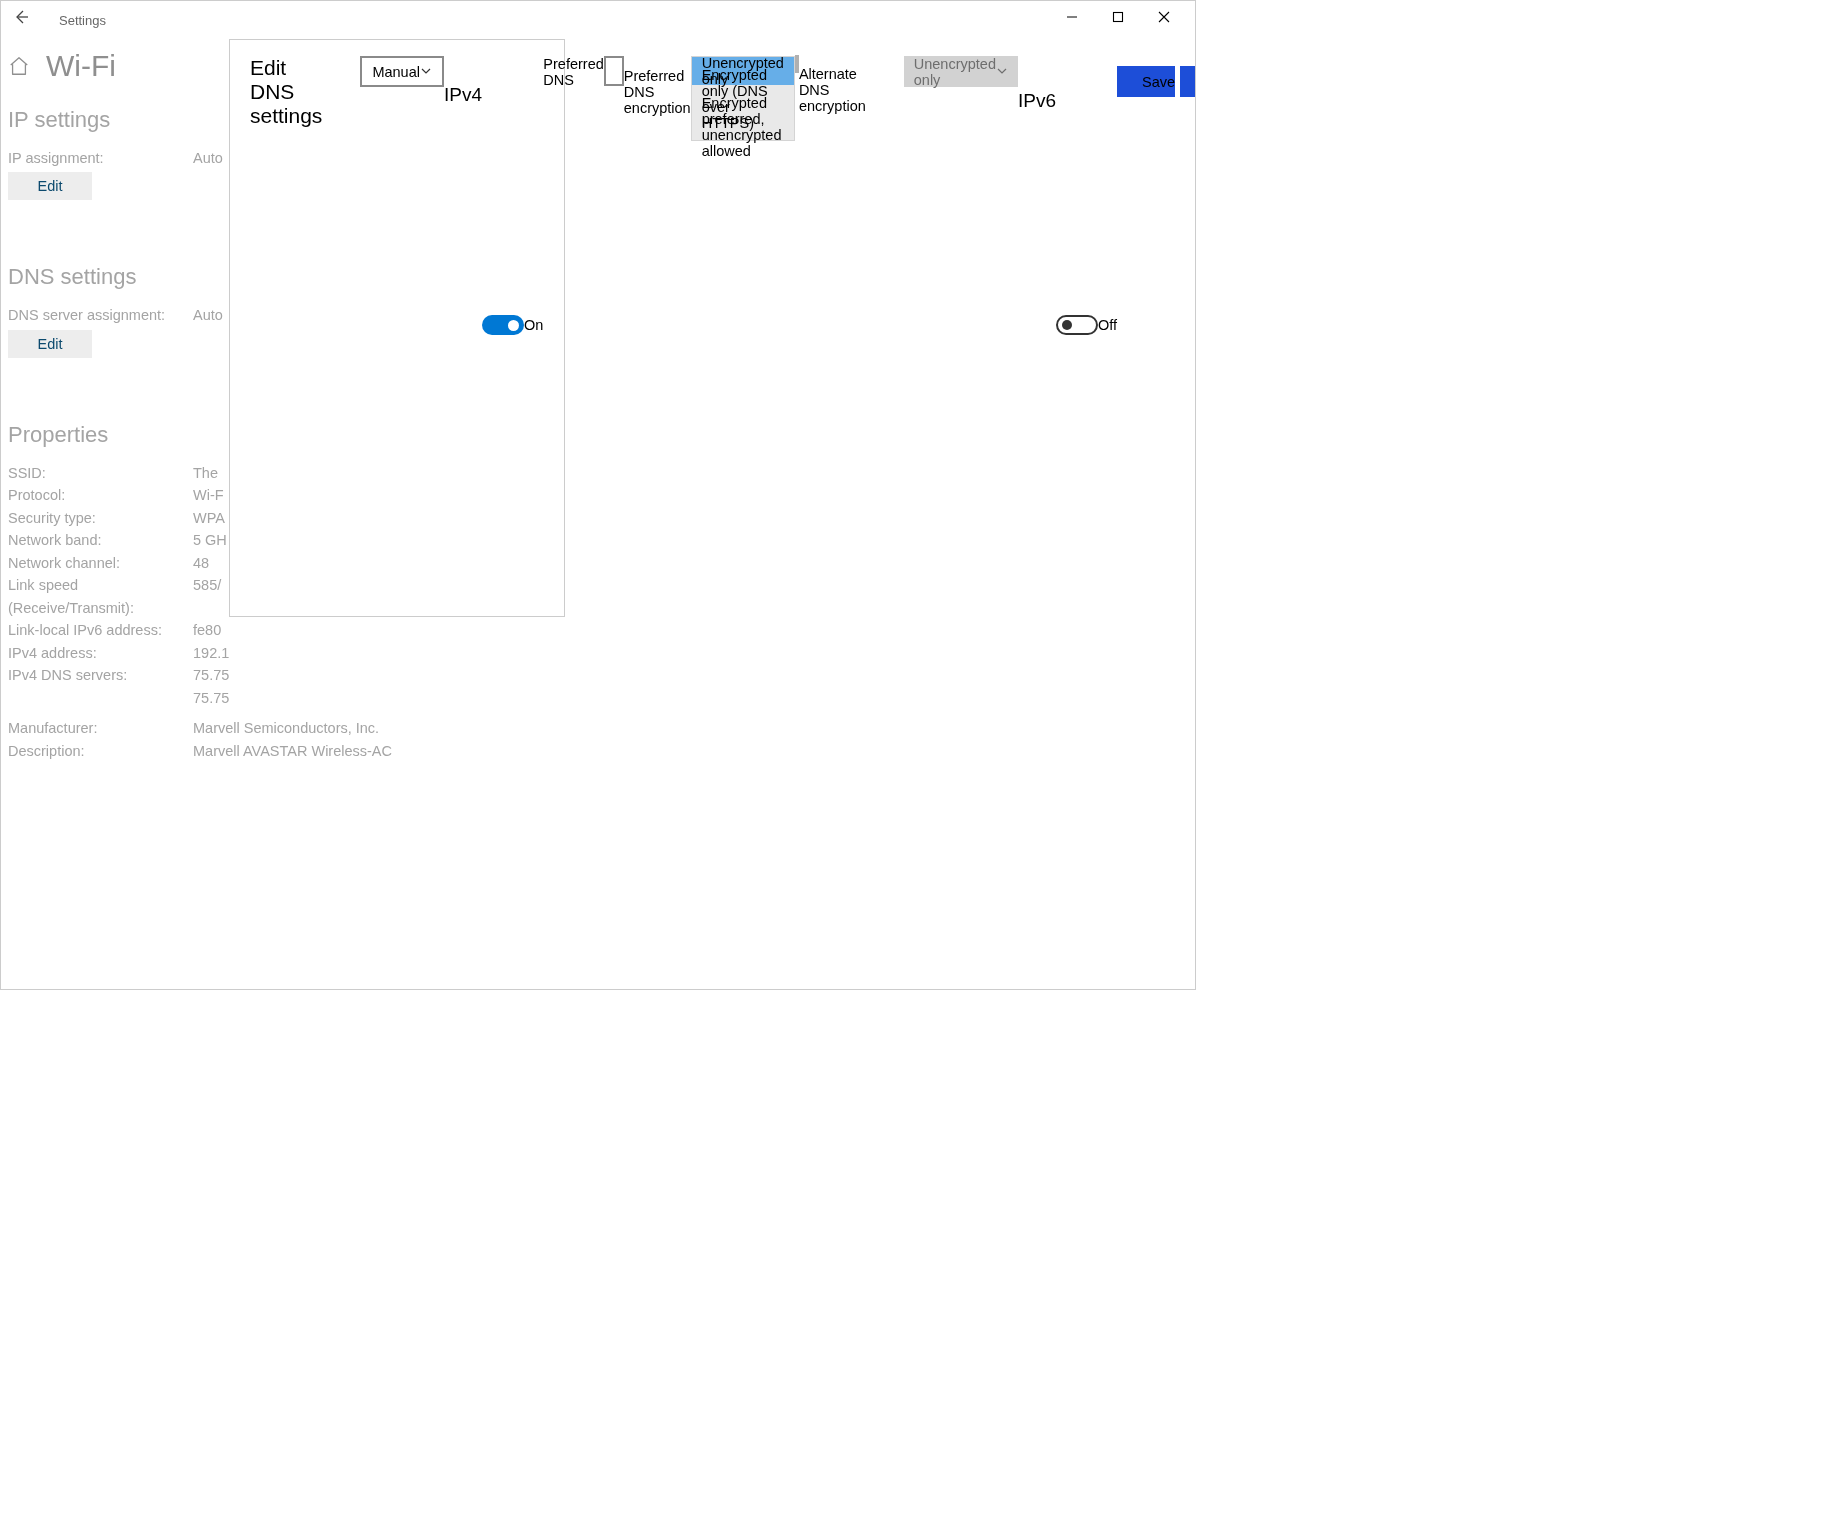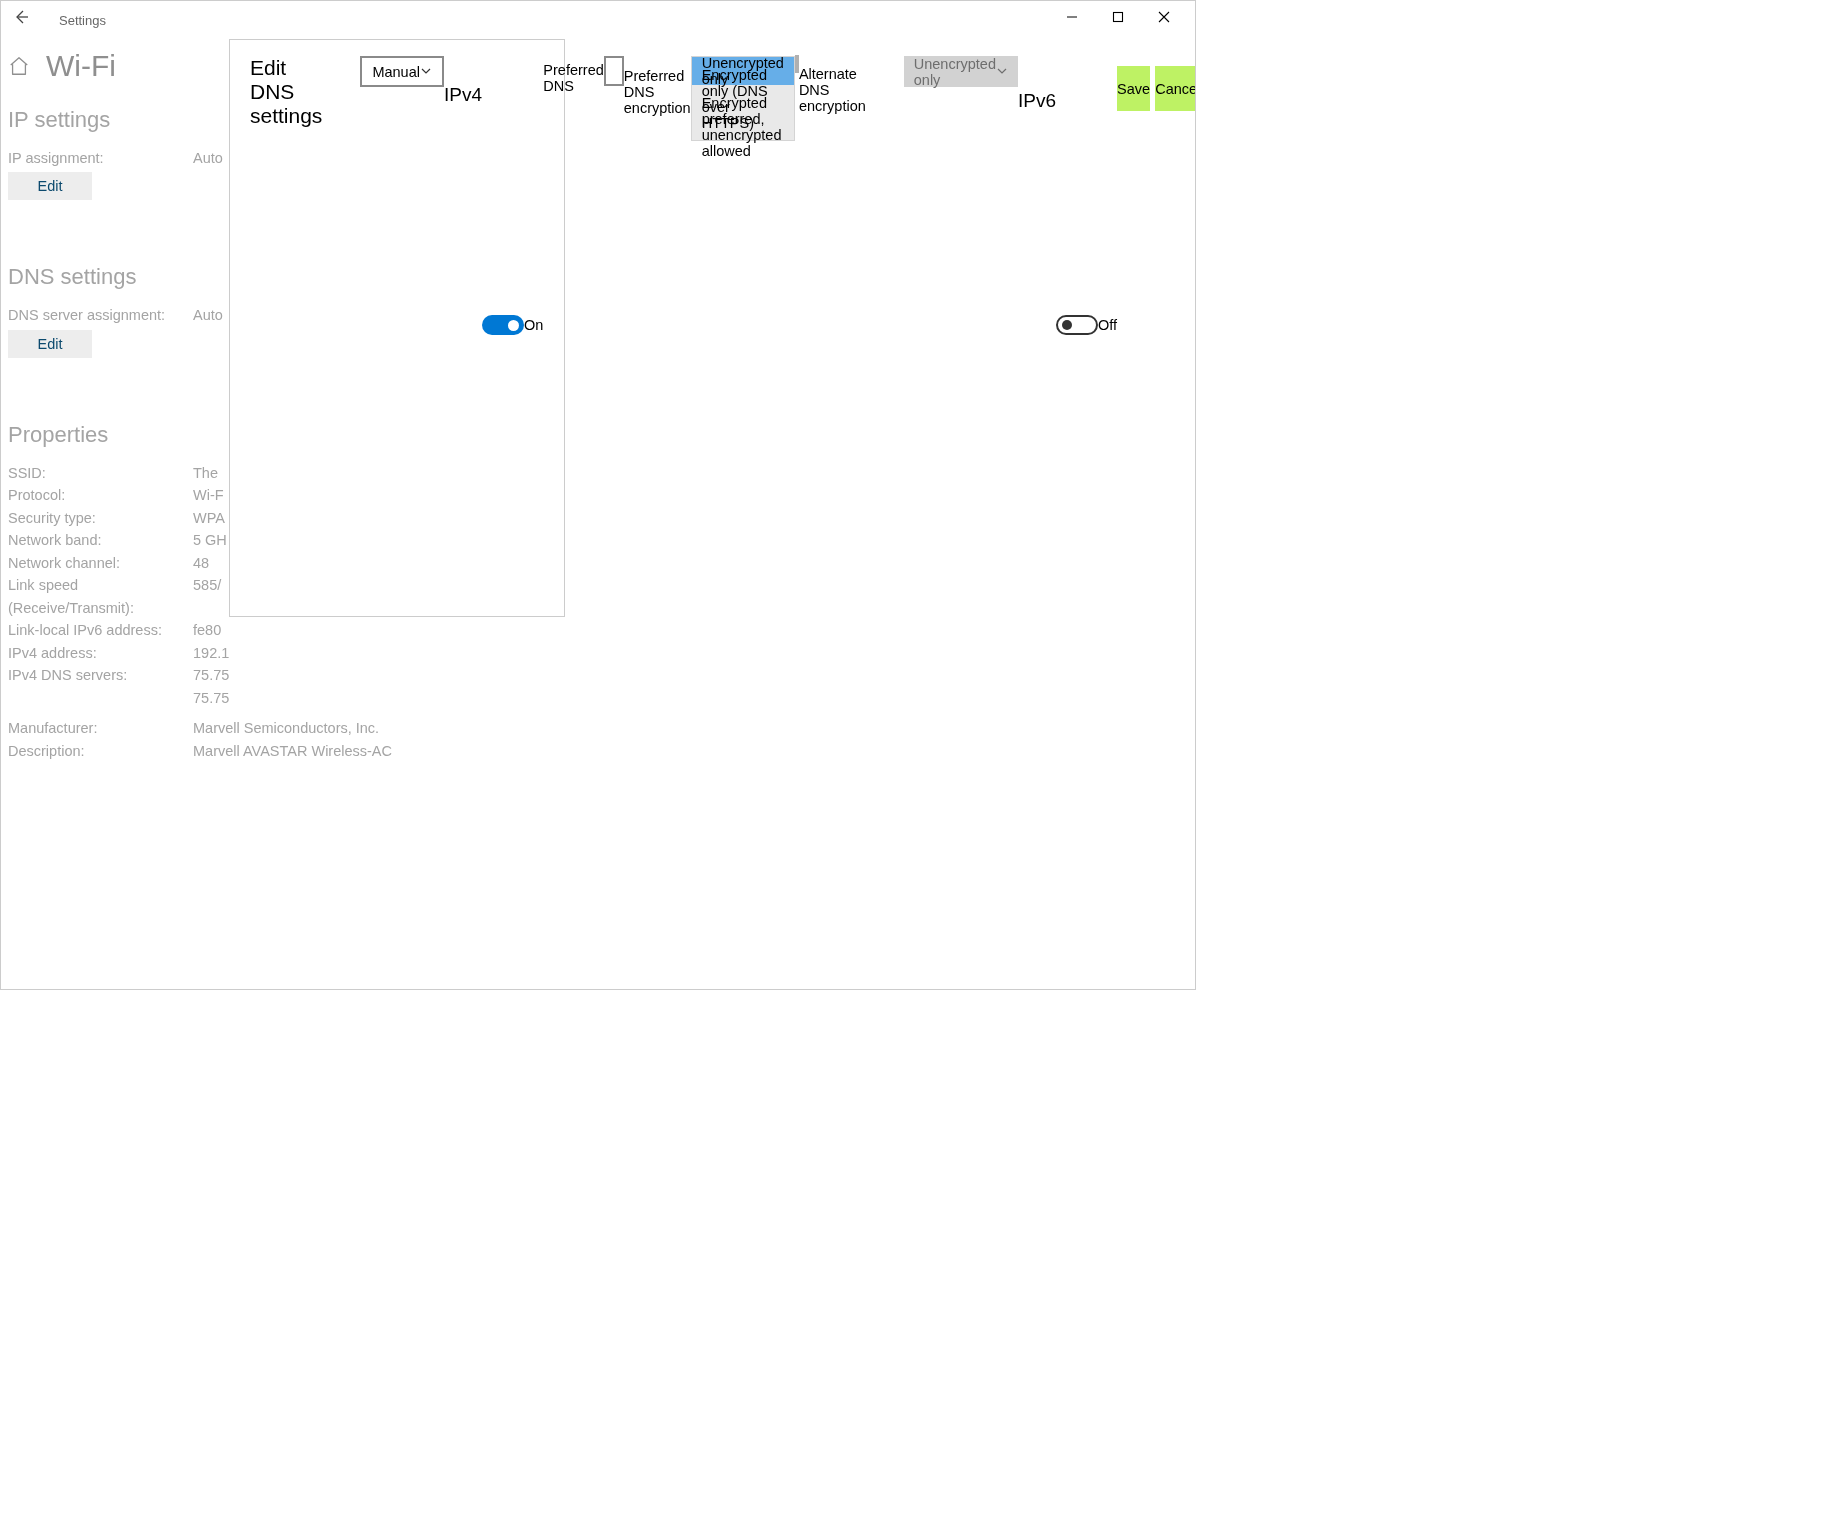--- a/index.html
+++ b/index.html
@@ -150,21 +150,20 @@
     width: 42px; height: 20px;
   }
   .toggle.off::after {
     content: ""; position: absolute;
     width: 10px; height: 10px; border-radius: 50%;
     background: #333; top: 3px; left: 4px;
   }
   .toggle-label { font-size: 14.5px; color: #000; }
   .field-label {
     font-size: 14.5px; color: #000;
-    margin-top: 6px;
     margin-bottom: 4px;
   }
   .text-input {
     border: 2px solid #8a8a8a;
     height: 30px;
     padding: 0 8px;
     font-size: 14.5px;
     color: #000;
     font-family: inherit;
     width: 100%;
@@ -190,25 +189,26 @@
     color: #000;
   }
   .dropdown-open .opt.selected { background: #66aee8; color: #000; }
   .dlg-spacer { flex: 1; }
   .dlg-buttons {
     display: flex; gap: 5px;
     margin-top: 10px;
   }
   .dlg-buttons .btn {
     flex: 1;
-    height: 45px;
-    background: #bef264;
+    height: 31px;
+    background: #1d4ed8;
     display: flex; align-items: center; justify-content: center;
     font-size: 14.5px;
     color: #000;
+    padding-left: 25px;
   }
 </style>
 </head>
 <body>
 
 <div class="titlebar">
   <div class="back">
     <svg width="16" height="16" viewBox="0 0 16 16">
         <path d="M10 2 L4 8 L10 14" stroke="#444" stroke-width="1.3" fill="none"></path>
         <path d="M4 8 H15" stroke="#444" stroke-width="1.3"></path>

